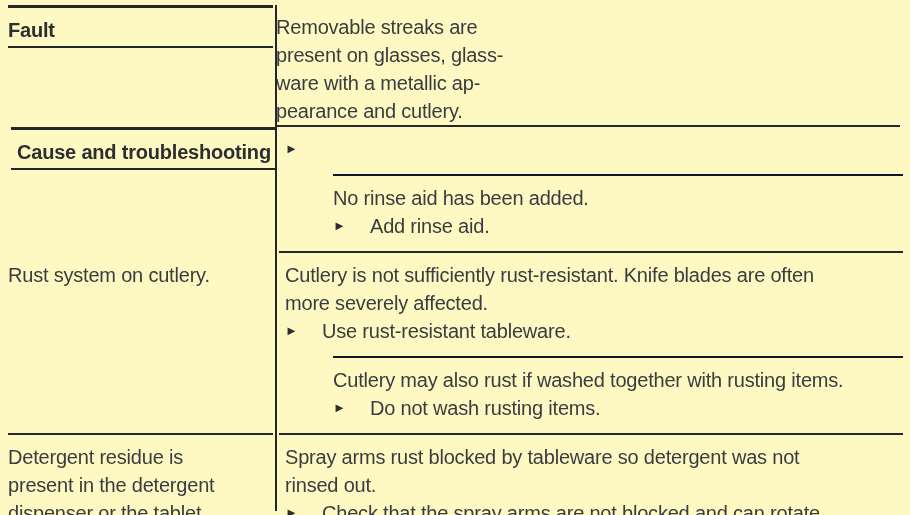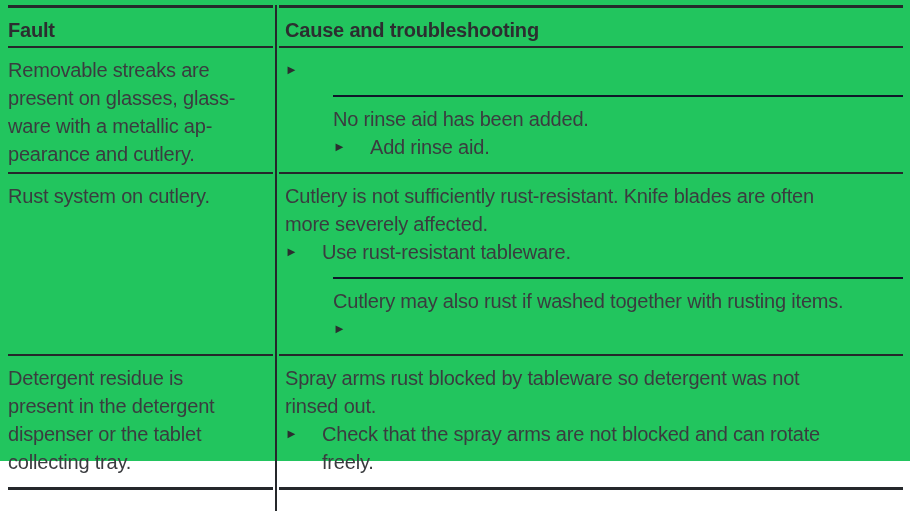--- a/index.html
+++ b/index.html
@@ -3,22 +3,22 @@
 <meta charset="utf-8">
 <style>
   html, body {
     margin: 0; padding: 0;
     width: 910px; height: 515px;
     overflow: hidden;
     font-family: "Liberation Sans", sans-serif;
   }
   .page {
     position: relative;
-    width: 910px; height: 461px;
-    background: #22c55e;
+    width: 910px; height: 515px;
+    background: #fef9c3;
     font-size: 20px;
     line-height: 28px;
     letter-spacing: -0.2px;
     color: #3a3c3f;
   }
   .tbl {
     position: absolute;
     left: 8px; right: 7px; top: 5px;
     display: grid;
     grid-template-columns: 268px 1fr;
@@ -66,29 +66,29 @@
 </style>
 </head>
 <body>
 
 <div class="page">
   <div class="tbl">
 
     <div class="cell left head">
       <span>Fault</span>
     </div>
-    <div class="cell right head">
-      <span>Cause and troubleshooting</span>
-    </div>
-
     <div class="cell left rowcell">
       <div class="fault-text">Removable streaks are
 present on glasses, glass-
 ware with a metallic ap-
 pearance and cutlery.</div>
+    </div>
+
+    <div class="cell right head">
+      <span>Cause and troubleshooting</span>
     </div>
     <div class="cell right rowcell">
       <div class="sub">
         <div class="action">
           <span class="bullet">►</span>
         </div>
       </div>
       <div class="sub">
         <div class="cause-text">No rinse aid has been added.</div>
         <div class="action">
@@ -107,20 +107,21 @@
 more severely affected.</div>
         <div class="action">
           <span class="bullet">►</span>
           <span class="action-text">Use rust-resistant tableware.</span>
         </div>
       </div>
       <div class="sub">
         <div class="cause-text">Cutlery may also rust if washed together with rusting items.</div>
         <div class="action">
           <span class="bullet">►</span>
+          <span class="action-text">Do not wash rusting items.</span>
         </div>
       </div>
     </div>
 
     <div class="cell left rowcell last">
       <div class="fault-text">Detergent residue is
 present in the detergent
 dispenser or the tablet
 collecting tray.</div>
     </div>

